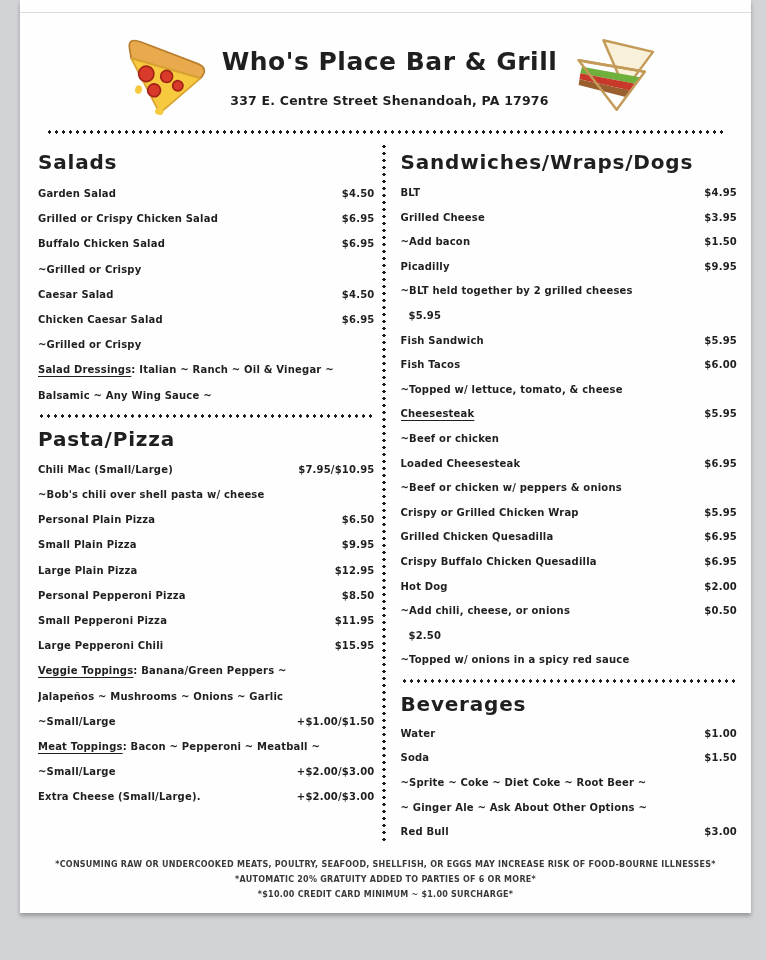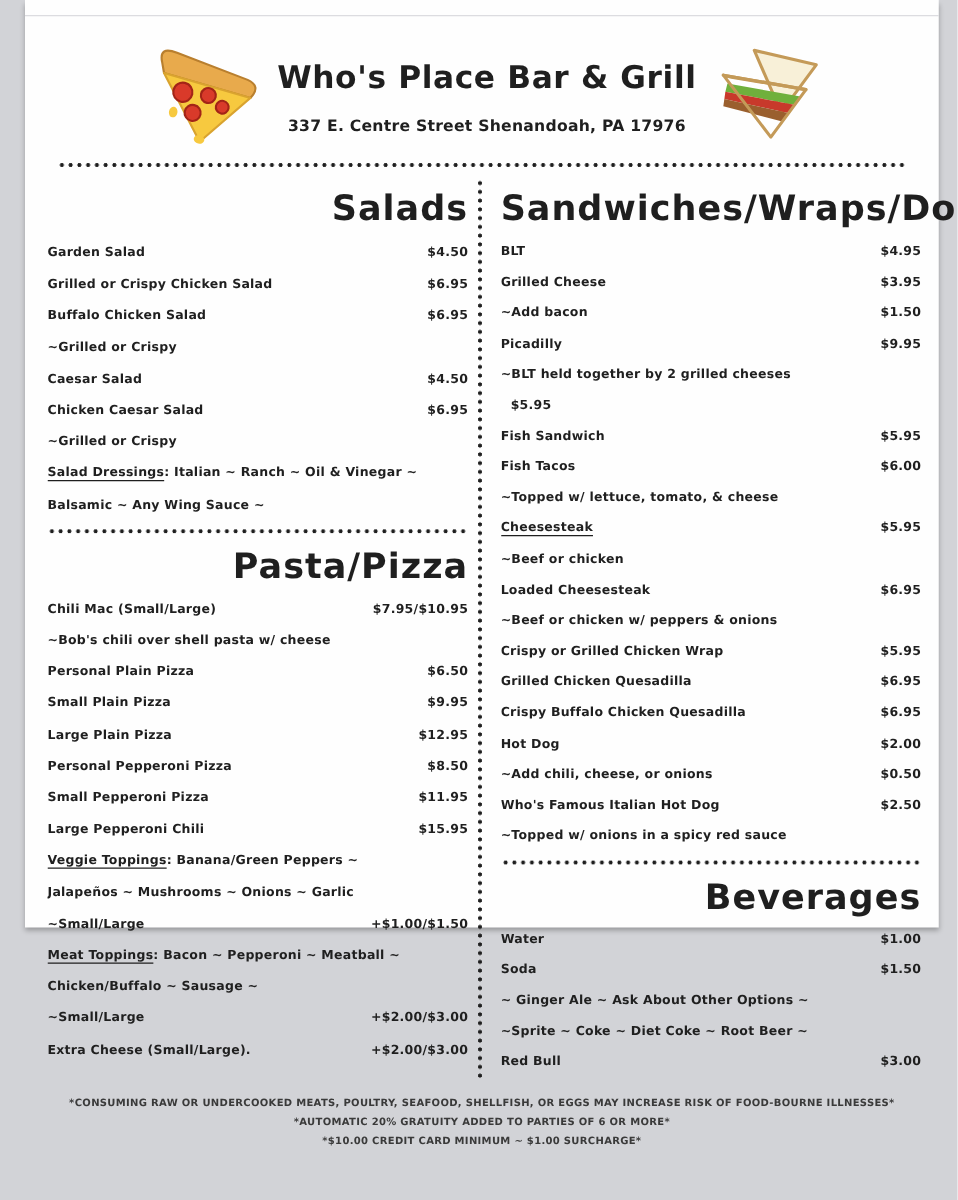--- a/index.html
+++ b/index.html
@@ -4,21 +4,21 @@
 <style>
   html,body{margin:0;padding:0;}
   body{
     width:766px;height:960px;overflow:hidden;
     background:#d2d3d7;
     font-family:"DejaVu Sans","Liberation Sans",sans-serif;
     color:#1f1f1f;
   }
   .stage{position:relative;width:766px;height:960px;}
   .page{
-    position:absolute;left:20px;top:0;width:731px;height:742px;
+    position:absolute;left:20px;top:0;width:731px;height:913px;
     background:#fefefe;
     box-shadow:0 3px 4px rgba(0,0,0,.28);
   }
   .topline{position:absolute;top:12px;left:0;right:0;border-top:1px solid #dcdce0;}
   .header{
     display:flex;align-items:center;justify-content:center;
     padding-top:34px;gap:14px;
   }
   .header-text{text-align:center;}
   .title{font-size:25px;font-weight:bold;letter-spacing:.5px;white-space:nowrap;}
@@ -32,21 +32,21 @@
   .columns{display:flex;align-items:stretch;margin-top:2px;}
   .col{flex:1 1 0;min-width:0;}
   .col-left{padding:0 6px 0 18px;}
   .col-right{padding:0 14px 0 14px;}
   .vdots{
     flex:0 0 6px;margin-top:6px;
     background-image:radial-gradient(circle,#1e1e1e 1.5px,transparent 1.7px);
     background-size:6px 7px;background-position:center top;background-repeat:repeat-y;
   }
   .section-title{
-    text-align:right;font-size:28px;font-weight:bold;letter-spacing:.8px;
+    text-align:left;font-size:20px;font-weight:bold;letter-spacing:.8px;
     margin:13px 0 7px;
   }
   .section-title.tight{margin:8px 0 6px;}
   .row{
     display:flex;align-items:baseline;
     font-size:10px;font-weight:bold;letter-spacing:.2px;
     line-height:25.2px;white-space:nowrap;
   }
   .col-right .row{line-height:24.6px;}
   .row .label{flex:1 1 auto;overflow:hidden;}
@@ -209,24 +209,20 @@
             <div class="row">
               <span class="label"><span class="u"></span><span>~Small/Large</span></span>
               <span class="price">+$1.00/$1.50</span>
             </div>
 
             <div class="row">
               <span class="label"><span class="u">Meat Toppings</span><span>: Bacon ~ Pepperoni ~ Meatball ~</span></span>
               <span class="price"></span>
             </div>
 
-            <div class="row">
-              <span class="label"><span class="u"></span><span>Chicken/Buffalo ~ Sausage ~</span></span>
-              <span class="price"></span>
-            </div>
 
             <div class="row">
               <span class="label"><span class="u"></span><span>~Small/Large</span></span>
               <span class="price">+$2.00/$3.00</span>
             </div>
 
             <div class="row">
               <span class="label"><span class="u"></span><span>Extra Cheese (Small/Large).</span></span>
               <span class="price">+$2.00/$3.00</span>
             </div>
@@ -322,21 +318,20 @@
               <span class="label"><span class="u"></span><span>Hot Dog</span></span>
               <span class="price">$2.00</span>
             </div>
 
             <div class="row">
               <span class="label"><span class="u"></span><span>~Add chili, cheese, or onions</span></span>
               <span class="price">$0.50</span>
             </div>
 
             <div class="row">
-              <span class="label"><span class="u"></span><span>Who's Famous Italian Hot Dog</span></span>
               <span class="price">$2.50</span>
             </div>
 
             <div class="row">
               <span class="label"><span class="u"></span><span>~Topped w/ onions in a spicy red sauce</span></span>
               <span class="price"></span>
             </div>
           </div>
 
         <div class="hdots inner"></div>
@@ -348,26 +343,26 @@
               <span class="label"><span class="u"></span><span>Water</span></span>
               <span class="price">$1.00</span>
             </div>
 
             <div class="row">
               <span class="label"><span class="u"></span><span>Soda</span></span>
               <span class="price">$1.50</span>
             </div>
 
             <div class="row">
+              <span class="label"><span class="u"></span><span>~Sprite ~ Coke ~ Diet Coke ~ Root Beer ~</span></span>
+              <span class="price"></span>
+            </div>
+
+            <div class="row">
               <span class="label"><span class="u"></span><span>~ Ginger Ale ~ Ask About Other Options ~</span></span>
-              <span class="price"></span>
-            </div>
-
-            <div class="row">
-              <span class="label"><span class="u"></span><span>~Sprite ~ Coke ~ Diet Coke ~ Root Beer ~</span></span>
               <span class="price"></span>
             </div>
 
             <div class="row">
               <span class="label"><span class="u"></span><span>Red Bull</span></span>
               <span class="price">$3.00</span>
             </div>
           </div>
       </div>
 

